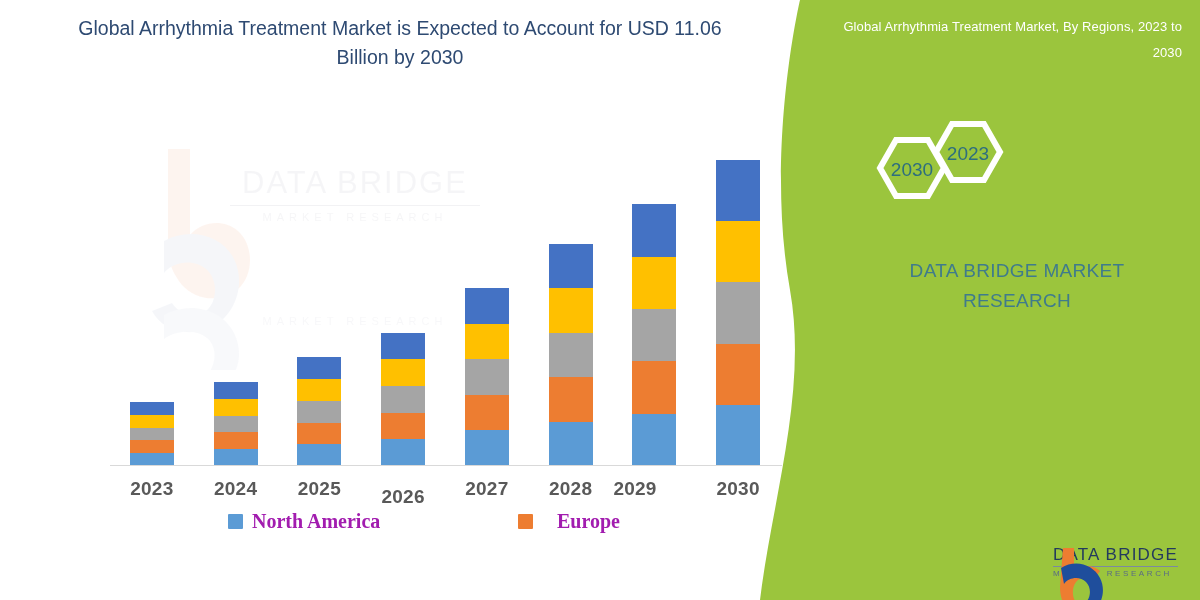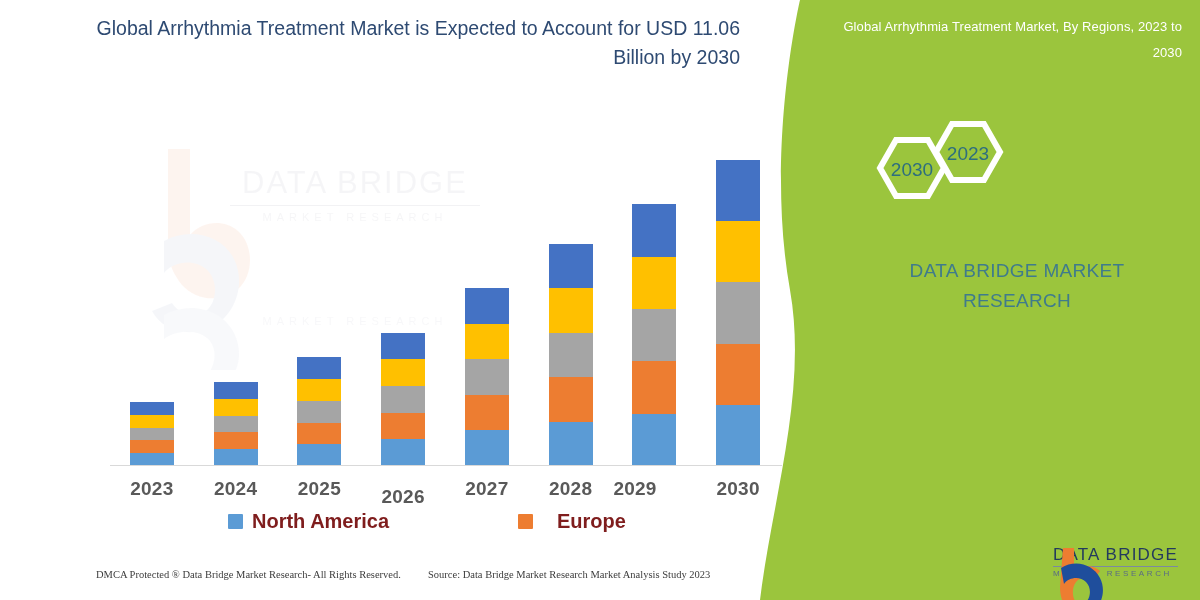--- a/index.html
+++ b/index.html
@@ -36,21 +36,21 @@
     display:flex;align-items:center;gap:8px;
   }
   .logo-text{display:flex;flex-direction:column;line-height:1;}
   .logo-main{color:#233a5e;font-size:17px;letter-spacing:1.2px;font-weight:400;}
   .logo-rule{height:1px;background:#7b8aa0;margin:3px 0 3px;}
   .logo-sub{color:#5a6b86;font-size:8px;letter-spacing:2.6px;}
 
   
   .chart-title{
     position:absolute;top:14px;left:60px;width:680px;
-    text-align:right;color:#2e4a72;font-size:19.5px;line-height:29px;
+    text-align:center;color:#2e4a72;font-size:19.5px;line-height:29px;
   }
   .plot{position:absolute;left:110px;top:140px;width:670px;height:326px;}
   .axis-line{
     position:absolute;left:110px;top:465px;width:672px;height:1px;
     background:#d9d9d9;
   }
   .bar{
     position:absolute;bottom:0;width:44px;display:flex;flex-direction:column-reverse;
   }
   .seg{width:100%;}
@@ -61,21 +61,21 @@
   .xlab{
     position:absolute;top:0;width:80px;text-align:center;
     color:#595959;font-size:19px;font-weight:bold;letter-spacing:.2px;
   }
 
   .legend{
     position:absolute;left:110px;top:510px;width:670px;height:32px;
   }
   .legend-item{position:absolute;top:0;display:flex;align-items:center;gap:9px;}
   .legend-swatch{width:15px;height:15px;border-radius:1px;}
-  .legend-label{color:#7f1d1d;font-size:20px;font-weight:bold;}
+  .legend-label{color:#a21caf;font-size:20px;font-weight:bold;font-family:Liberation Serif, serif;}
 
   
   .watermark{
     position:absolute;left:150px;top:145px;width:330px;height:235px;
     opacity:.5;pointer-events:none;
   }
   .wm-text{
     position:absolute;left:80px;top:20px;width:250px;text-align:center;
     color:#e9e9ec;
   }
@@ -189,24 +189,20 @@
       <div class="legend-item" style="left: 118px;">
         <span class="legend-swatch" style="background: rgb(91, 155, 213);"></span>
         <span class="legend-label">North America</span>
       </div>
       <div class="legend-item" style="left: 408px; gap: 24px;">
         <span class="legend-swatch" style="background: rgb(237, 125, 49);"></span>
         <span class="legend-label">Europe</span>
       </div>
     </div>
 
-  <div class="footer">
-    <span class="footer-left">DMCA Protected ® Data Bridge Market Research- All Rights Reserved.</span>
-    <span class="footer-right">Source: Data Bridge Market Research  Market Analysis Study 2023</span>
-  </div>
 
   <div class="green-panel">
     <svg width="440" height="600" viewBox="0 0 440 600">
       <path d="M40 0 C40 0, 5 150, 30 290 C48 392, 12 500, 0 600 L440 600 L440 0 Z" fill="#9BC53D"></path>
     </svg>
 
     <div class="panel-title">Global Arrhythmia Treatment Market, By Regions, 2023 to 2030</div>
 
     <div class="hexwrap">
       <svg width="440" height="100" viewBox="0 0 440 100">

